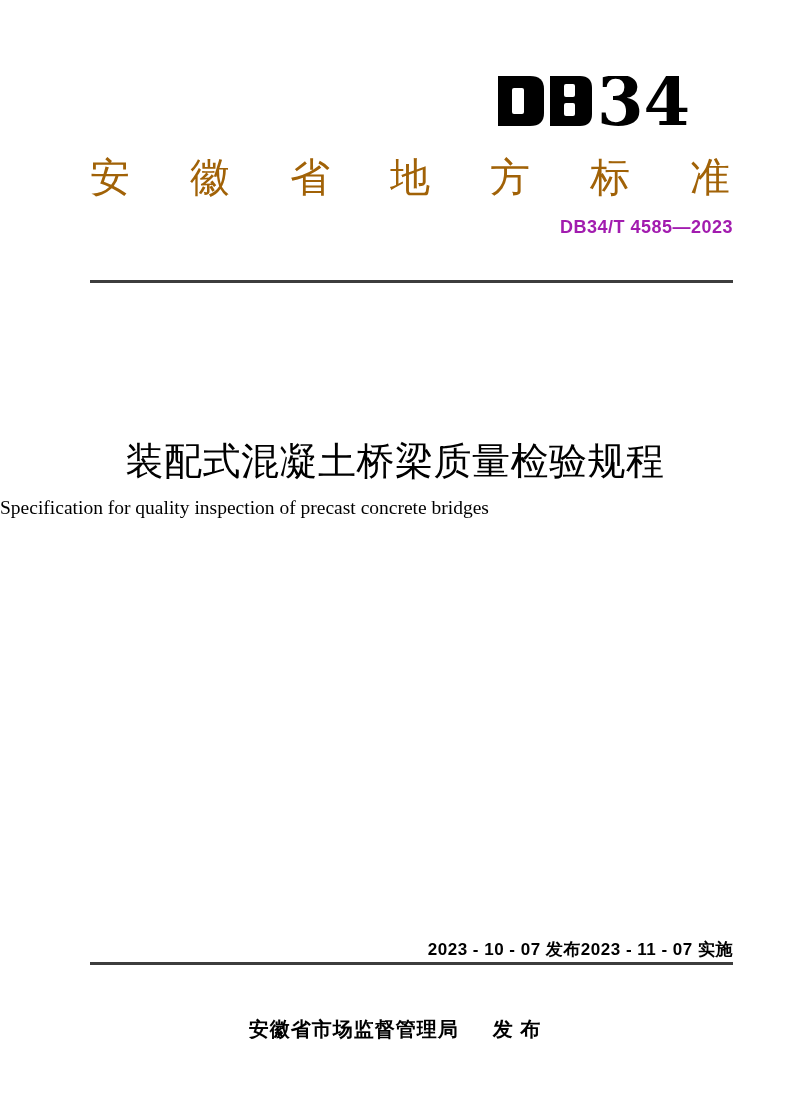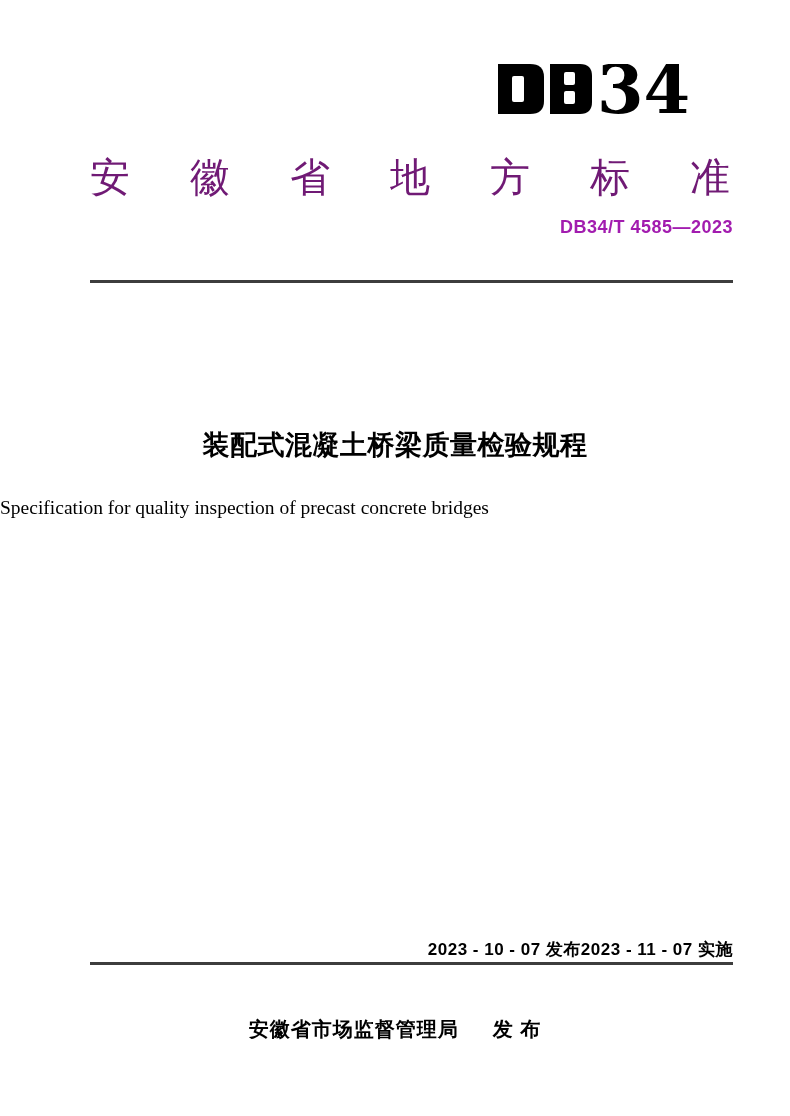--- a/index.html
+++ b/index.html
@@ -31,36 +31,36 @@
   .class-line .code-value {
     font-family: "Liberation Sans", sans-serif;
     margin-left: 13px;
     letter-spacing: 1px;
   }
 
   
   .logo {
     position: absolute;
     left: 498px;
-    top: 64px;
+    top: 76px;
     width: 190px;
     height: 50px;
   }
   .logo svg { display: block; }
 
   
   .standard-type {
     position: absolute;
     left: 90px;
     top: 150px;
     font-size: 40px;
     font-weight: normal;
     letter-spacing: 60px;
     white-space: nowrap;
-    color: #701a75;
+    color: #a16207;
   }
 
   
   .standard-number {
     position: absolute;
     right: 57px;
     top: 217px;
     font-size: 18px;
     font-weight: bold;
     letter-spacing: 0.5px;
@@ -74,24 +74,24 @@
     height: 3px;
     background: #3d3d3d;
   }
   .rule-top { top: 280px; }
   .rule-bottom { top: 962px; }
 
   .title-zh {
     position: absolute;
     left: 0; right: 0;
     top: 424px;
-    margin: 3px;
+    margin: 12px;
     text-align: center;
-    font-size: 27px;
-    font-weight: bold;
+    font-size: 38px;
+    font-weight: normal;
     letter-spacing: 0.5px;
     color: #000;
   }
   .title-en {
     position: absolute;
     left: 0; right: 0;
     top: 497px;
     text-align: left;
     font-family: "Liberation Serif", serif;
     font-size: 19.5px;

